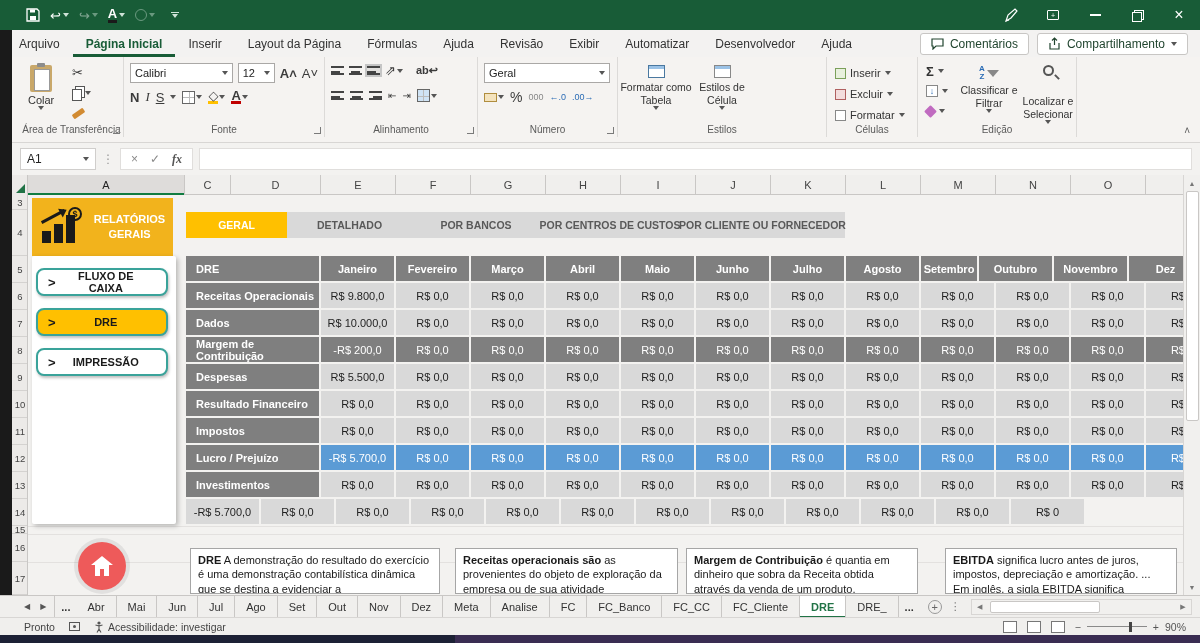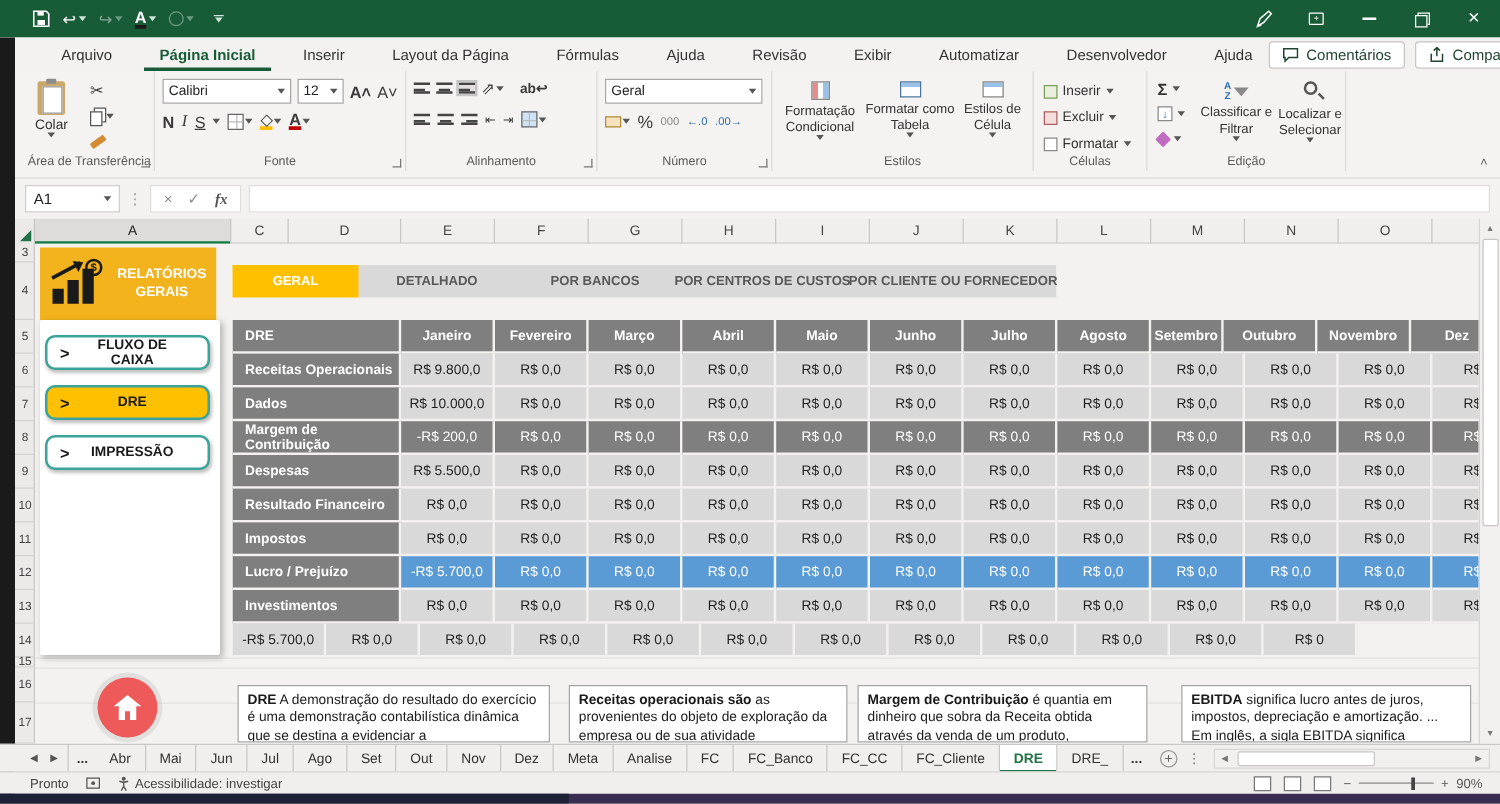--- a/index.html
+++ b/index.html
@@ -19,21 +19,21 @@
   .win-btn { width:42px; height:100%; display:flex; align-items:center; justify-content:center; color:#fff; font-size:13px; cursor:pointer; }
   .boxicon { width:12px; height:10px; border:1.5px solid #fff; border-radius:1px; display:flex; align-items:center; justify-content:center; font-size:7px; }
   .min-bar { width:11px; height:1.5px; background:#fff; }
   .restore { position:relative; width:10px; height:10px; }
   .restore::before { content:""; position:absolute; left:2px; top:0; width:8px; height:8px; border:1.2px solid #fff; }
   .restore::after { content:""; position:absolute; left:0; top:2px; width:8px; height:8px; border:1.2px solid #fff; background:#185c37; }
   .blue-dot { position:absolute; left:0; top:33px; width:7px; height:14px; border-radius:0 7px 7px 0; background:#2b7cd3; }
 
   
   .tabrow { position:absolute; left:0; top:30px; width:1200px; height:27px; background:#f3f2f1; display:flex; align-items:center; }
-  .rtabs { display:flex; align-items:center; padding-left:36px; gap:12px; }
+  .rtabs { display:flex; align-items:center; padding-left:6px; gap:0; }
   .rtab { padding:0 13px; font-size:12px; color:#333; height:27px; display:flex; align-items:center; cursor:pointer; white-space:nowrap; }
   .rtab.active { font-weight:bold; color:#185c37; box-shadow:inset 0 -3px 0 #185c37; }
   .topright { margin-left:auto; display:flex; gap:8px; padding-right:12px; }
   .pill { display:flex; align-items:center; gap:6px; background:#fff; border:1px solid #c8c6c4; border-radius:3px; padding:3px 10px; font-size:12px; color:#21452f; cursor:pointer; }
 
   
   .ribbon { position:absolute; left:0; top:57px; width:1200px; height:86px; background:#f5f3f1; border-bottom:1px solid #d8d6d4; }
   .rgroup { position:absolute; top:0; height:80px; border-right:1px solid #dcdad8; }
   .rgroup-label { position:absolute; bottom:2px; left:0; right:0; text-align:center; font-size:10px; color:#5a5a5a; white-space:nowrap; }
   .launcher { position:absolute; right:3px; bottom:3px; width:7px; height:7px; border-right:1.5px solid #7a7a7a; border-bottom:1.5px solid #7a7a7a; cursor:pointer; }
@@ -343,25 +343,20 @@
         <span class="ico" style="font-size:9px;color:#2b6cb5">←.0</span>
         <span class="ico" style="font-size:9px;color:#2b6cb5">.00→</span>
       </div>
       <div class="rgroup-label">Número</div>
       <div class="launcher"></div>
     </div>
 
     <div class="rgroup" style="left:618px;width:209px;">
       <div style="position:absolute;top:8px;left:2px;display:flex;">
         <span class="big-btn">
-          <span class="cf-ico"></span>
-          <span style="margin-top:3px">Formatação Condicional</span>
-            <span class="caret dk"></span>
-        </span>
-        <span class="big-btn">
           <span class="tbl-ico"></span>
           <span style="margin-top:3px">Formatar como Tabela</span>
             <span class="caret dk"></span>
         </span>
         <span class="big-btn" style="width:60px">
           <span class="tbl-ico" style="background:linear-gradient(#9bc2e6 30%,#fff 30%);border-color:#888"></span>
           <span style="margin-top:3px">Estilos de Célula</span>
             <span class="caret dk"></span>
         </span>
       </div>
@@ -408,21 +403,21 @@
         <span class="big-btn" style="width:58px">
           <span style="display:flex;align-items:center;gap:2px">
               <span class="az">A<br>Z</span>
               <span class="funnel"></span>
             </span>
           <span style="margin-top:3px">Classificar e Filtrar</span>
             <span class="caret dk"></span>
         </span>
         <span class="big-btn" style="width:60px">
           <span class="mag"></span>
-          <span style="margin-top:9px">Localizar e Selecionar</span>
+          <span style="margin-top:19px">Localizar e Selecionar</span>
             <span class="caret dk"></span>
         </span>
       </div>
       <div class="rgroup-label">Edição</div>
     </div>
     <span class="chev-up">˄</span>
   </div>
 
   <div class="fbar">
     <span class="namebox">

